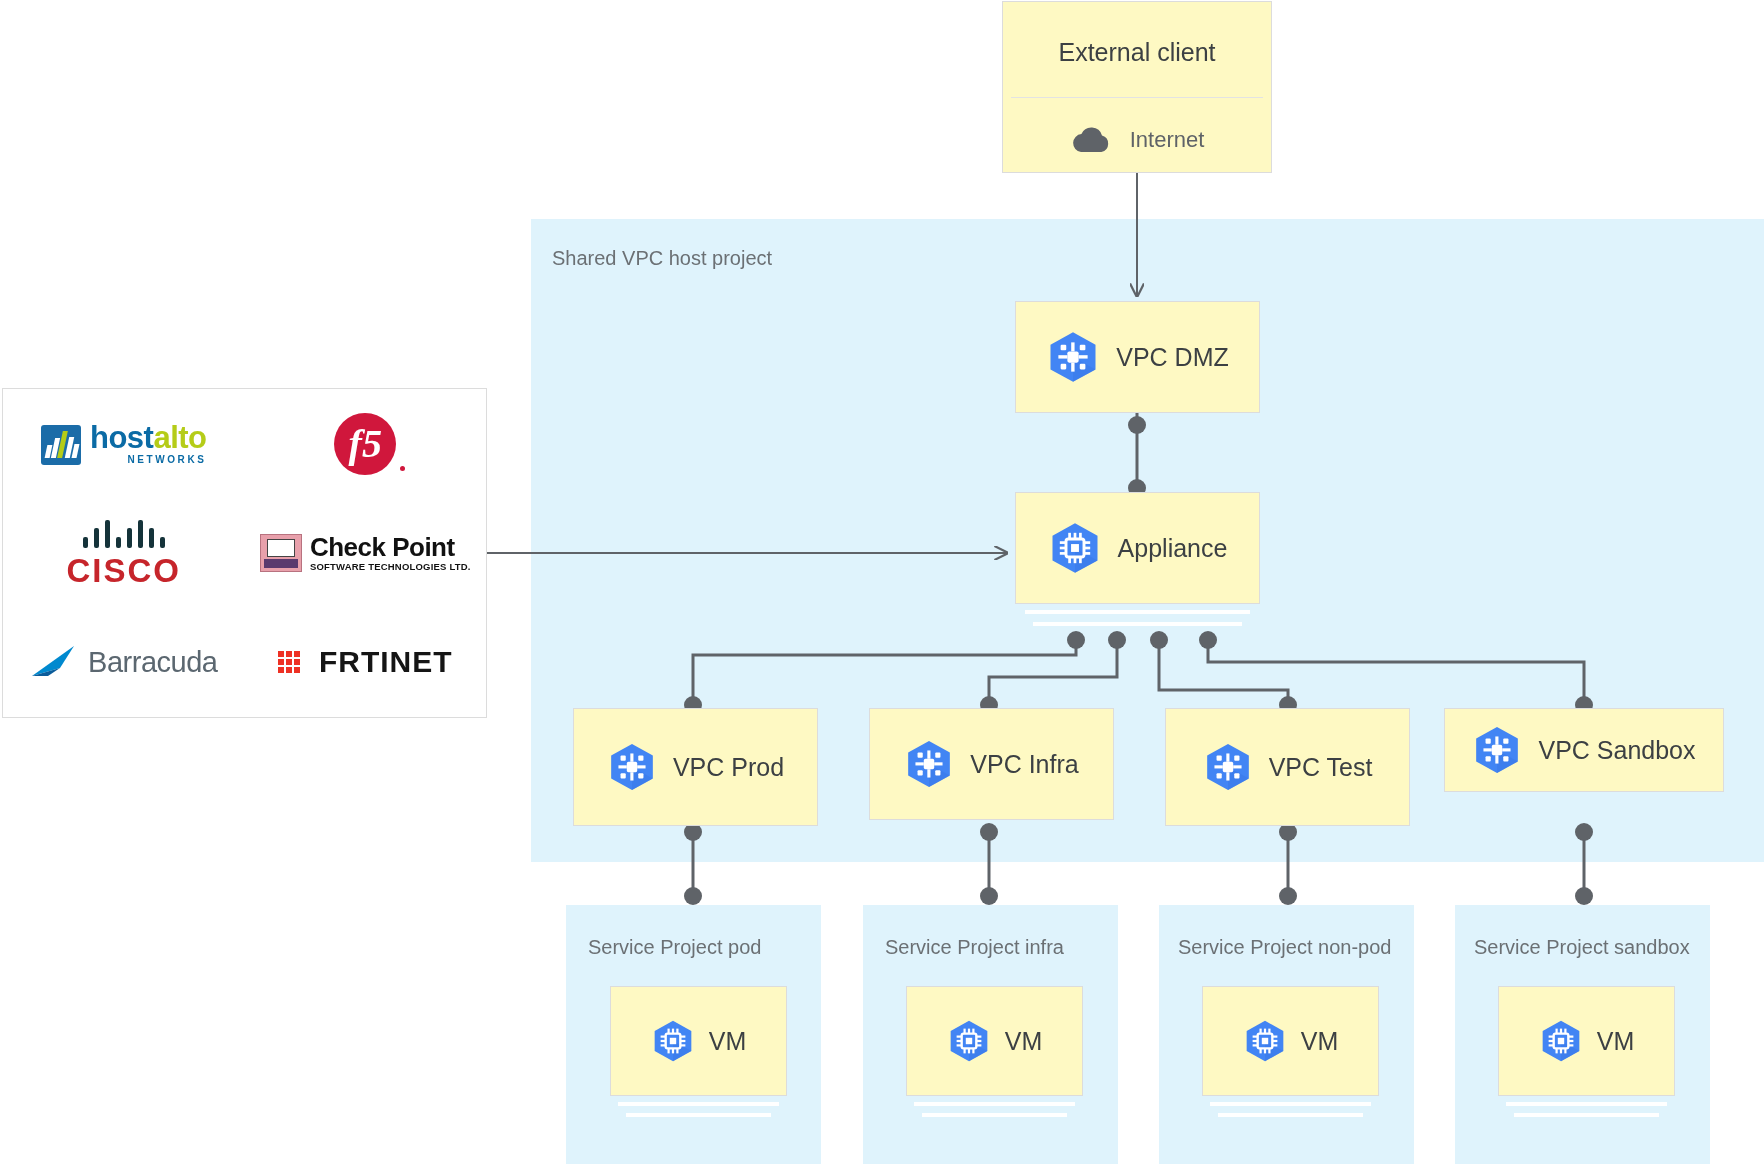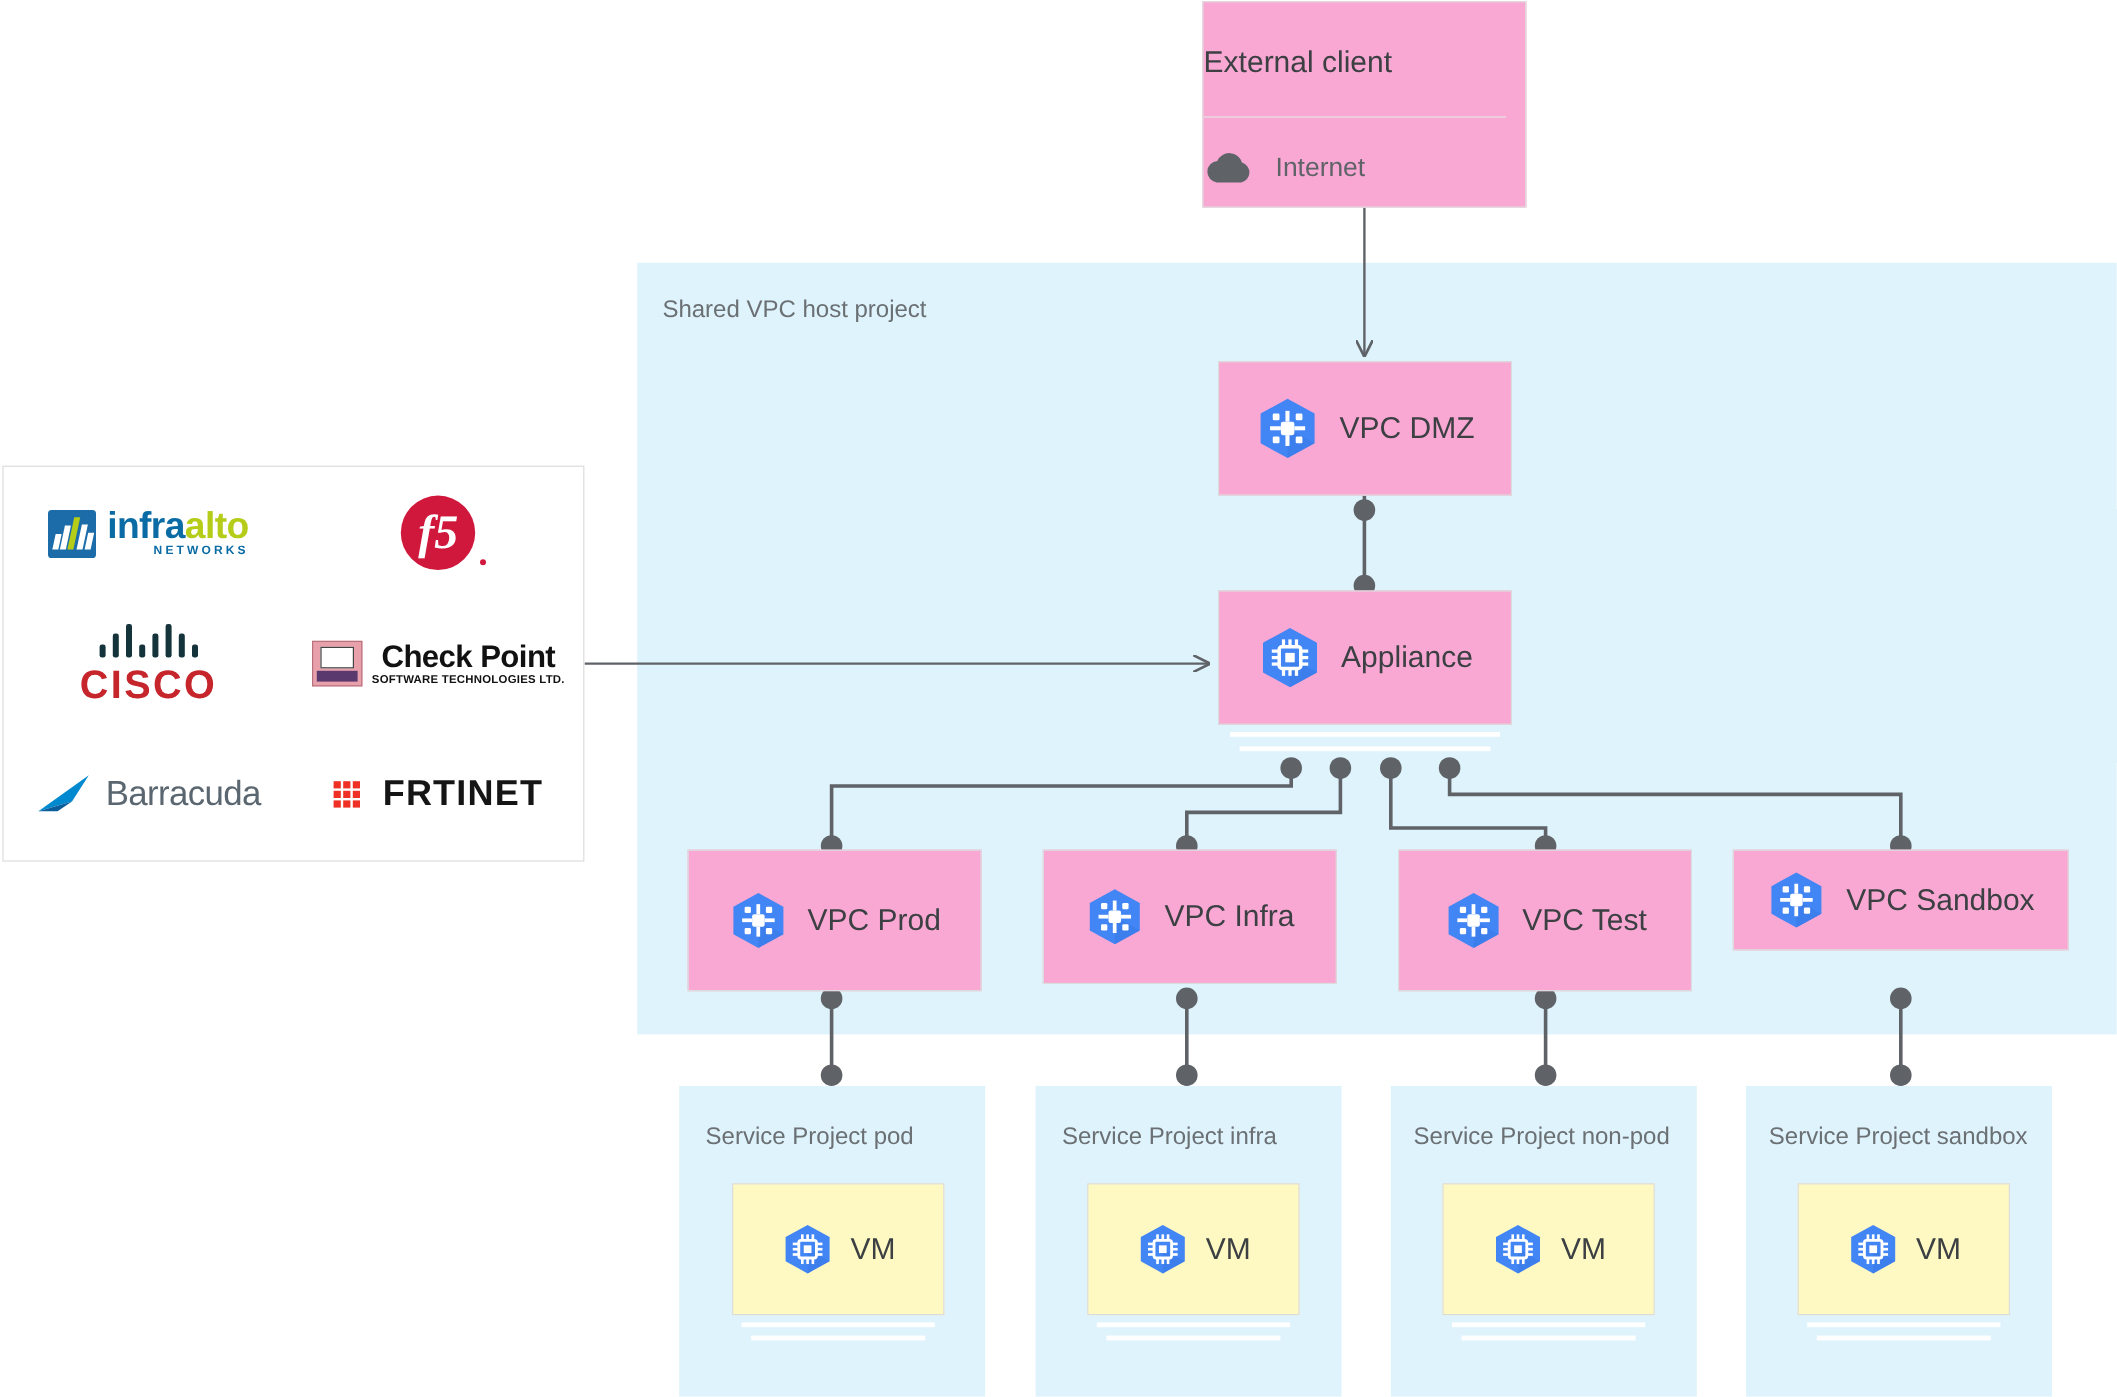--- a/index.html
+++ b/index.html
@@ -7,23 +7,24 @@
     width: 1764px; height: 1164px;
     background: #ffffff;
     font-family: "Liberation Sans", sans-serif;
     overflow: hidden;
   }
   #stage { position: relative; width: 1764px; height: 1164px; }
 
   
   .wbox {
     position: absolute;
-    background: #f9a8d4;
+    background: #fef9c3;
     border: 1px solid #dcdcdc;
     display: flex;
+    align-items: center;
     justify-content: center;
   }
   .node-row { display: flex; align-items: center; gap: 16px; }
   .node-label { font-size: 25px; color: #3c4043; white-space: nowrap; }
 
   
   .host-band {
     position: absolute;
     background: #dff3fc;
   }
@@ -95,21 +96,21 @@
                 margin-top: 4px; position: relative; }
 
   
   .cp { display: flex; align-items: center; gap: 8px; }
   .cp-mark { width: 42px; height: 38px; background: #e8a0ab; position: relative;
              border: 1px solid #b8727f; }
   .cp-mark .scr { position: absolute; left: 6px; top: 4px; width: 28px; height: 18px;
                   background: #fff; border: 1px solid #444; }
   .cp-mark .kb { position: absolute; left: 3px; bottom: 3px; width: 34px; height: 9px;
                  background: #5a3a6e; }
-  .cp-txt { line-height: 1; text-align: center; }
+  .cp-txt { line-height: 1; }
   .cp-name { font-size: 26px; font-weight: 600; color: #111; letter-spacing: -0.5px; }
   .cp-sub { font-size: 9.5px; font-weight: 700; color: #111; letter-spacing: 0.2px; margin-top: 2px; }
 
   
   .bc { display: flex; align-items: center; gap: 10px; }
   .bc-mark { width: 48px; height: 40px; position: relative; overflow: hidden; }
   .bc-word { font-size: 29px; color: #5b6770; letter-spacing: -0.5px; }
 
   
   .ft { display: flex; align-items: center; gap: 19px; }
@@ -260,21 +261,21 @@
     <div class="vendor-cell">
       <div class="pa">
         <div class="pa-mark">
           <i style="left:5px;  height:13px;"></i>
           <i style="left:12px; height:20px;"></i>
           <i style="left:19px; height:27px; background:#b5cc18;"></i>
           <i style="left:26px; height:21px;"></i>
           <i style="left:32px; height:14px;"></i>
         </div>
         <div class="pa-txt">
-          <div class="pa-word"><span class="pa-blue">infra</span><span class="pa-green">alto</span></div>
+          <div class="pa-word"><span class="pa-blue">host</span><span class="pa-green">alto</span></div>
           <div class="pa-sub">NETWORKS</div>
         </div>
       </div>
     </div>
 
     <div class="vendor-cell">
       <div class="f5">f5</div>
     </div>
 
     <div class="vendor-cell">

